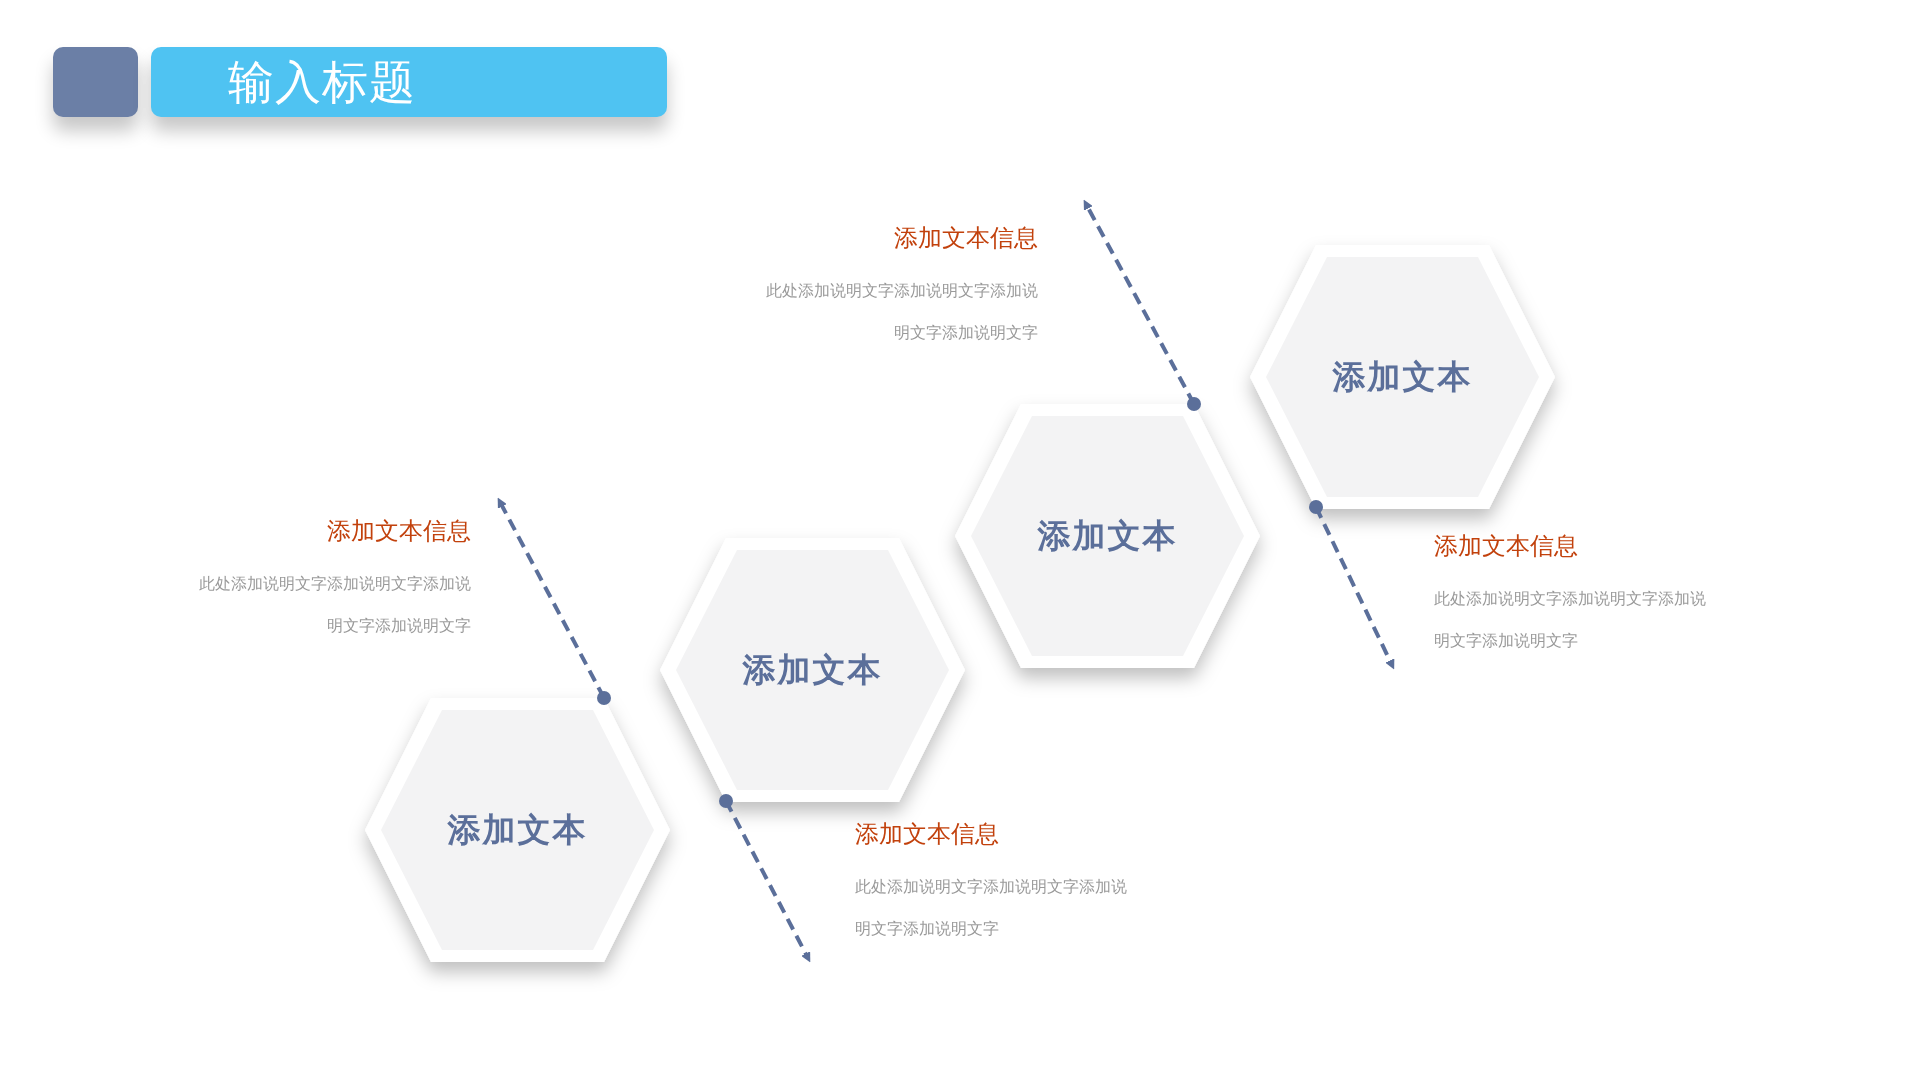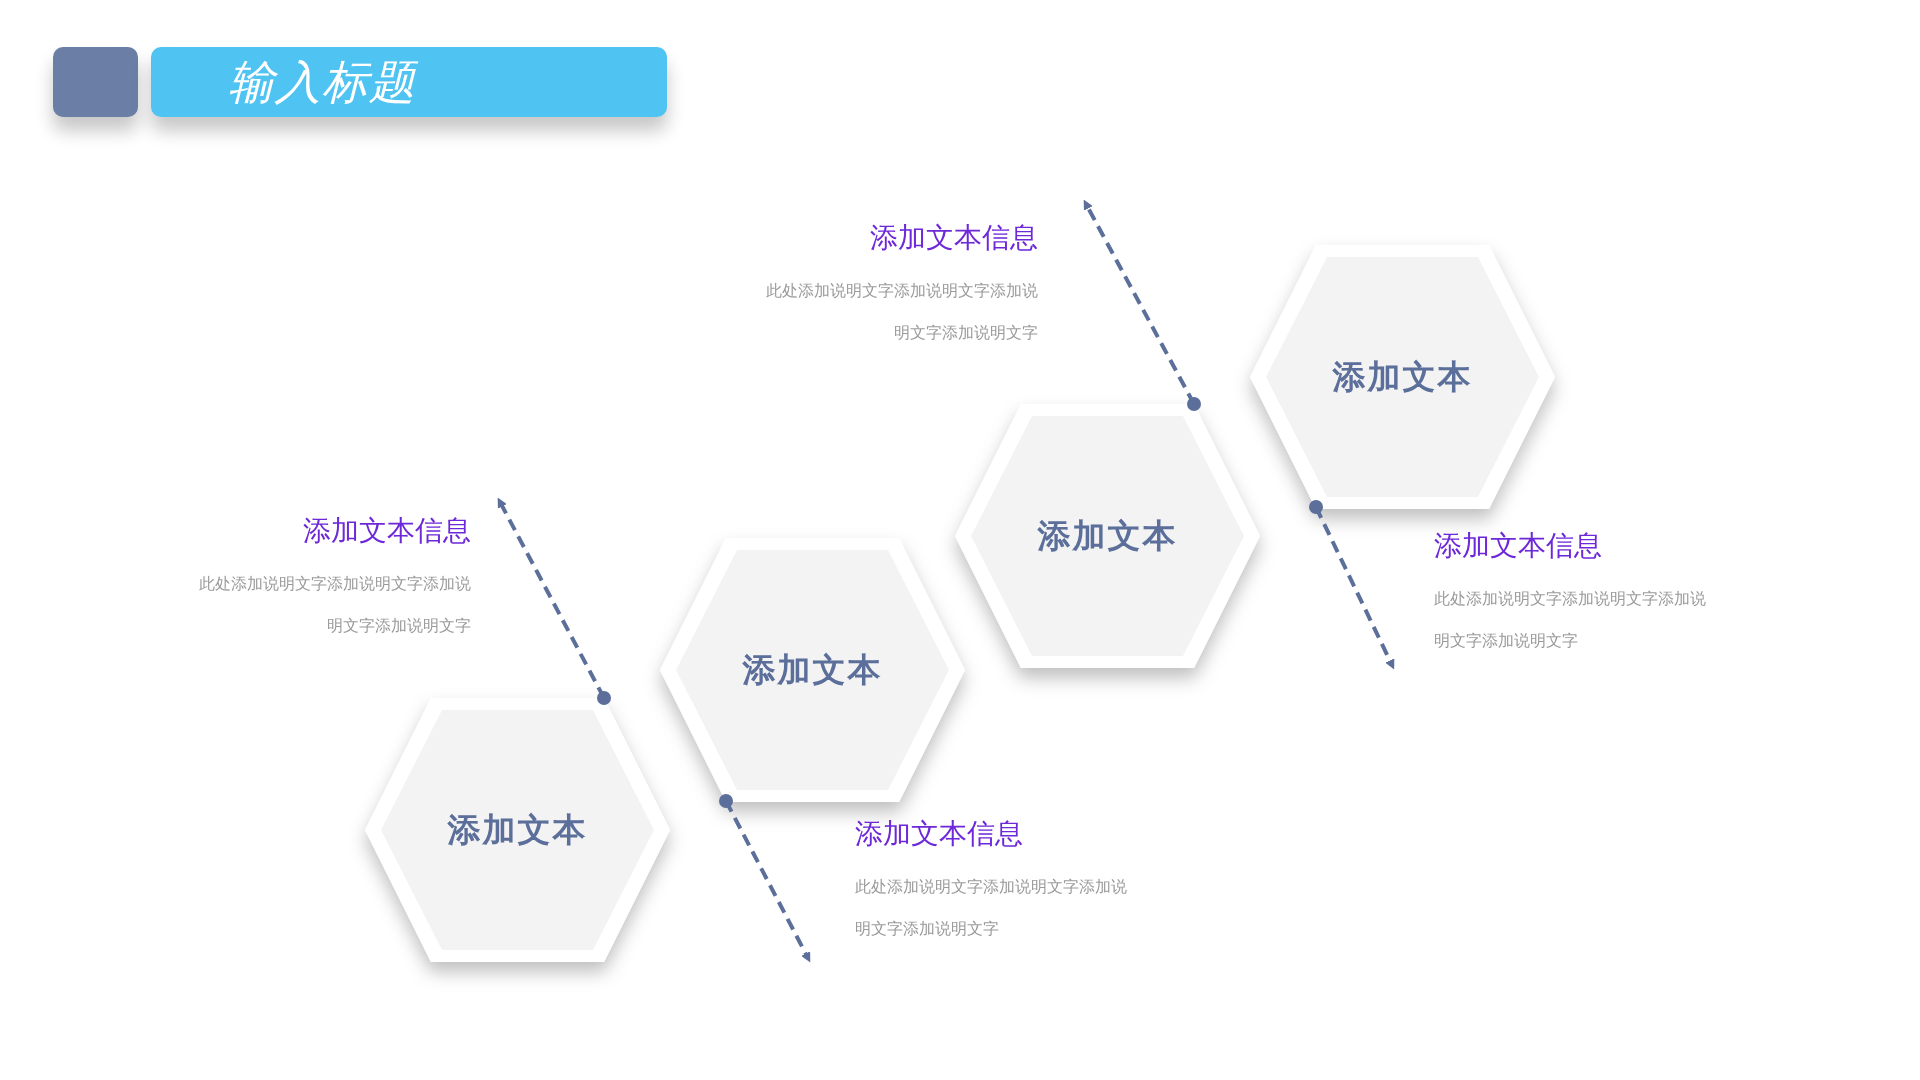--- a/index.html
+++ b/index.html
@@ -17,34 +17,33 @@
     }
     .title-bar {
       left: 151px; top: 47px; width: 516px; height: 70px;
       background: #4fc3f2; border-radius: 10px;
       box-shadow: 0 14px 18px rgba(0,0,0,0.22);
     }
     .title-text {
       left: 228px; top: 50px; height: 64px; line-height: 64px;
       color: #ffffff; font-size: 46px; letter-spacing: 1px;
       white-space: nowrap;
-      font-style: italic;
     }
     
     .hex-wrap { position: absolute; width: 305px; height: 264px; text-decoration: underline; }
     .hex-wrap svg { position: absolute; left: 0; top: 0; overflow: visible; }
     .hex-label {
       position: absolute; left: 0; top: 0; width: 305px; height: 264px;
       display: flex; align-items: center; justify-content: center;
       color: #5b6f9a; font-size: 33px; font-weight: bold; letter-spacing: 2px;
       white-space: nowrap;
     }
     
     .info { position: absolute; white-space: nowrap; }
-    .info .heading { color: #6d28d9; font-size: 28px; line-height: 40px; }
+    .info .heading { color: #c2410c; font-size: 24px; line-height: 40px; }
     .info .body { color: #9a9a9a; font-size: 16px; line-height: 42px; }
     .info.right-align { text-align: right; }
     .info.left-align { text-align: left; }
     svg.connectors { position: absolute; left: 0; top: 0; pointer-events: none; }
   </style>
 </head>
 <body>
 
 <div class="abs title-square"></div>
 <div class="abs title-bar"></div>

